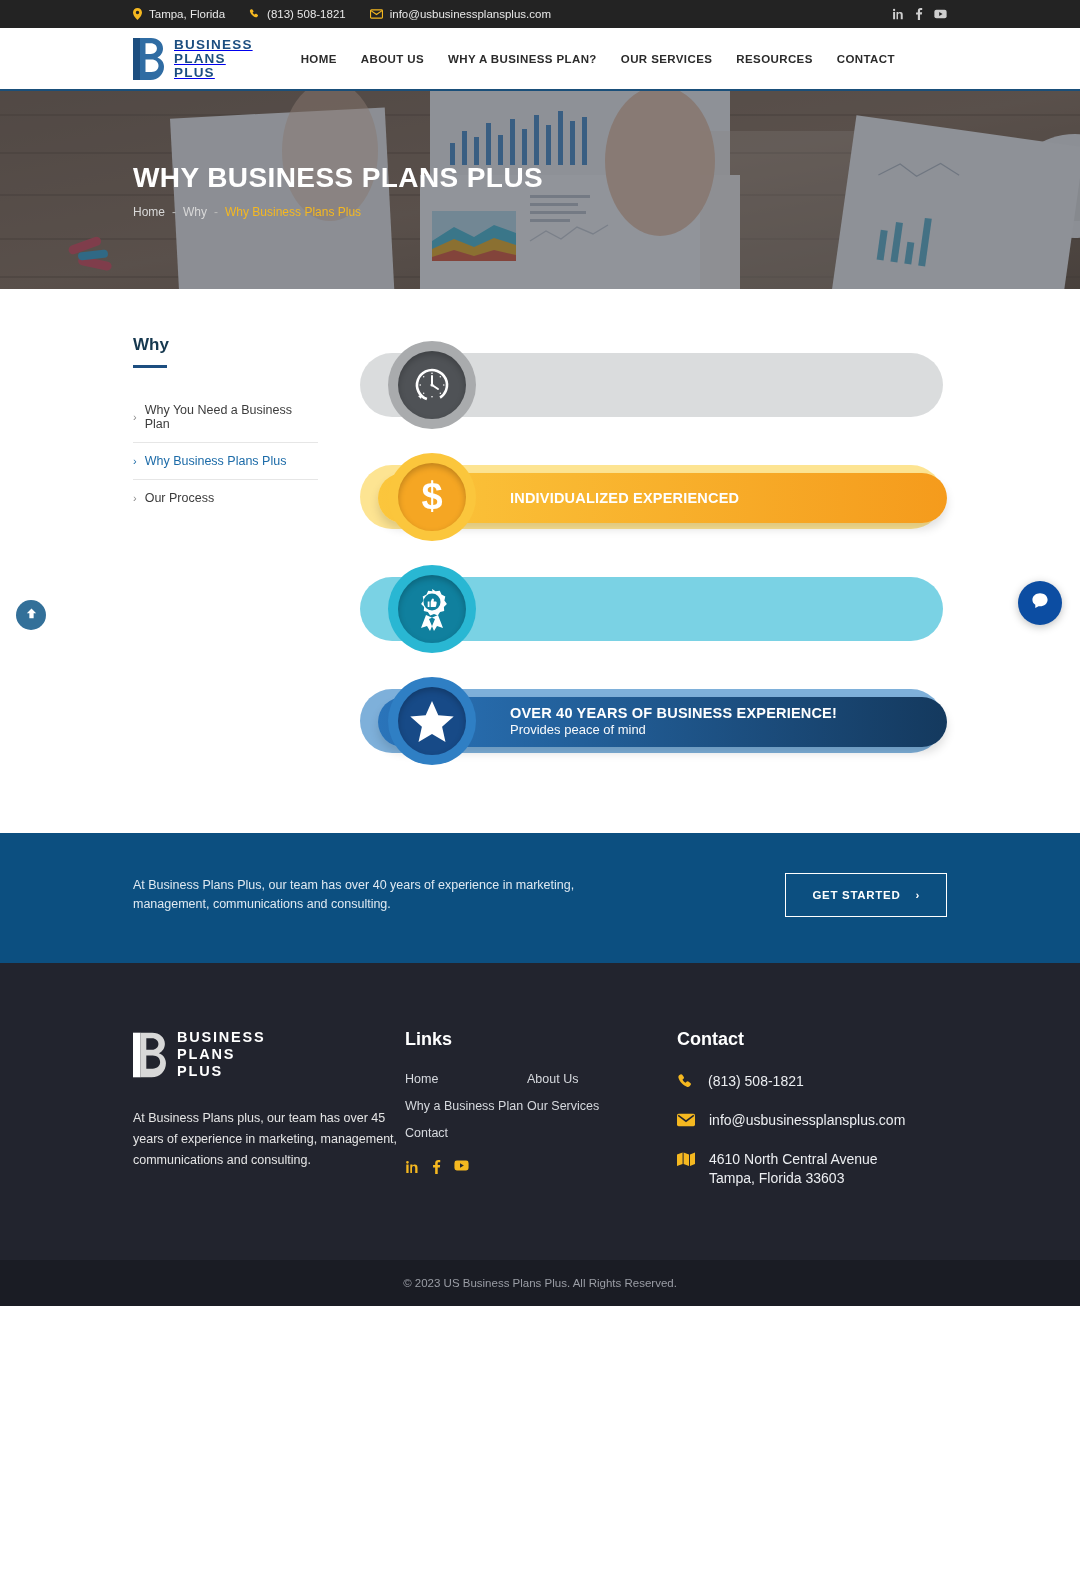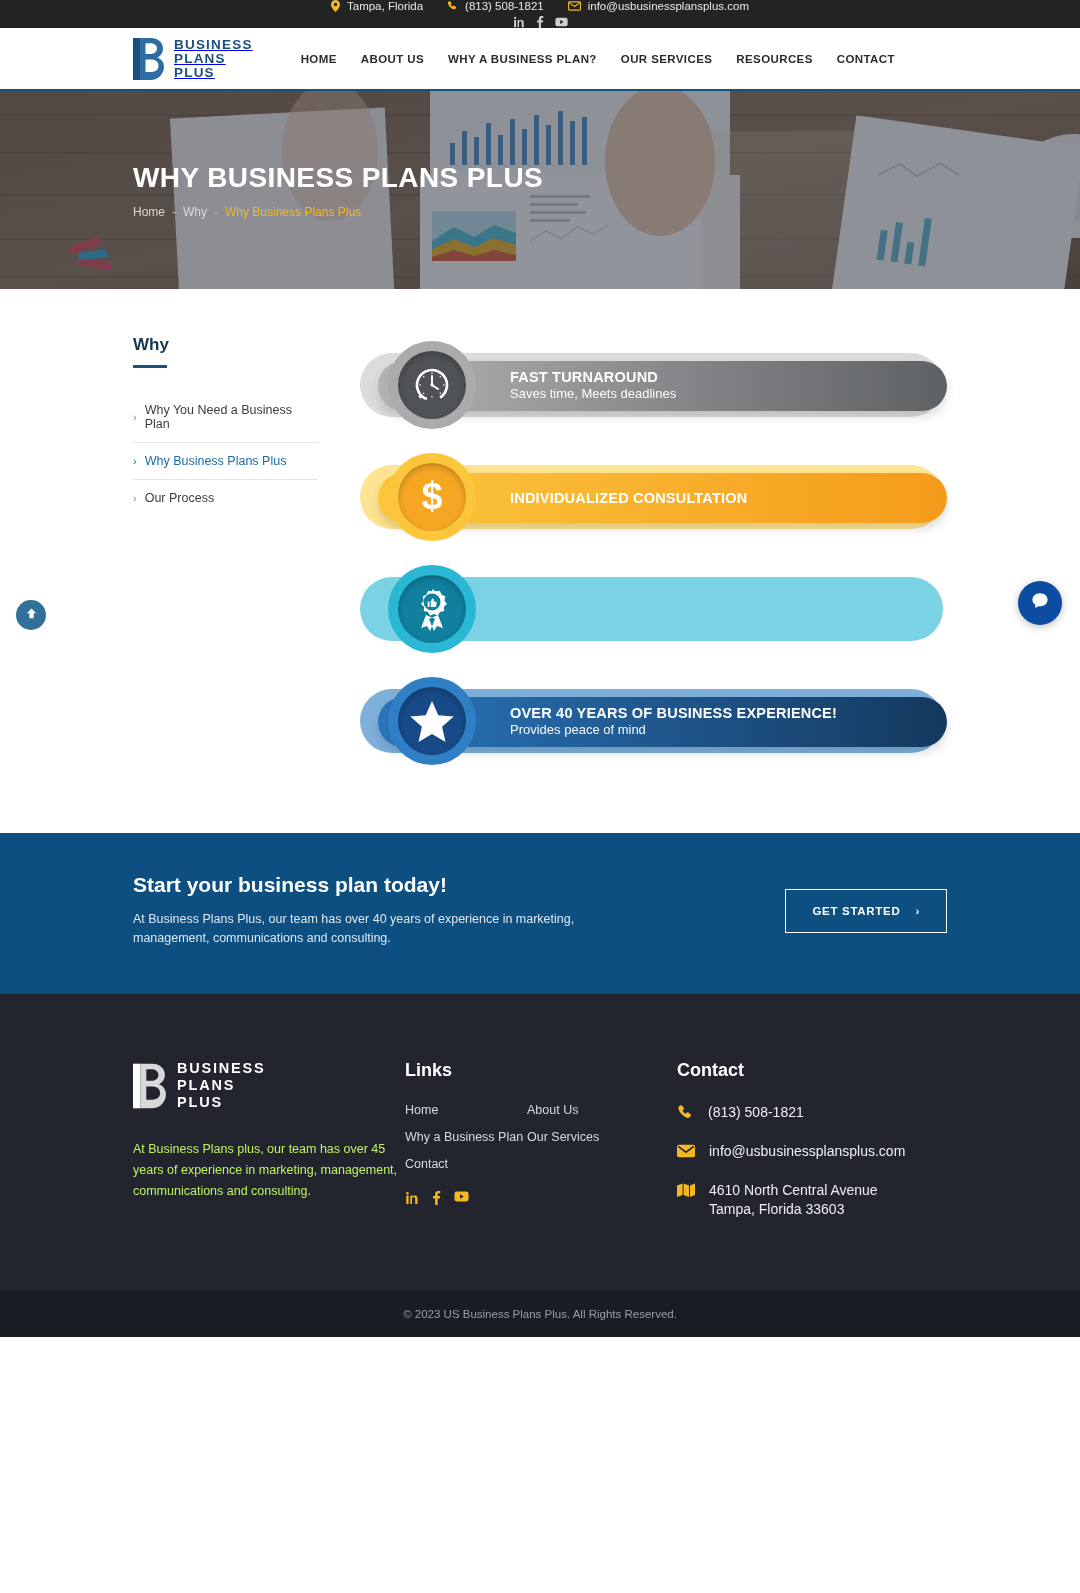--- a/index.html
+++ b/index.html
@@ -15,21 +15,20 @@
 
   
   .topbar {
     background: #232323;
     height: 28px;
     display: flex;
     align-items: center;
     padding: 0 133px;
     font-size: 11.5px;
     color: #e8e8e8;
-    flex-direction: column;
   }
   .topbar .info-group { display: flex; align-items: center; gap: 24px; }
   .topbar .info-item { display: flex; align-items: center; gap: 7px; white-space: nowrap; }
   .topbar .ic { color: #f5b820; display: inline-flex; align-items: center; }
   .topbar .spacer { flex: 1; }
   .topbar .socials { display: flex; align-items: center; gap: 11px; }
   .topbar .socials a { color: #cfcfcf; text-decoration: none; display: inline-flex; align-items: center; }
 
   
   .header {
@@ -190,21 +189,21 @@
   .footer { background: #22242e; padding: 66px 133px 52px; display: flex; }
   .f-col-1 { width: 272px; flex: none; }
   .f-col-2 { width: 272px; flex: none; }
   .f-col-3 { flex: 1; }
   .f-logo { display: flex; align-items: center; gap: 10px; margin-bottom: 28px; }
   .f-logo .mark { width: 34px; height: 46px; flex: none; }
   .f-logo .words {
     font-size: 14.5px; font-weight: bold; line-height: 17px;
     letter-spacing: 1.8px; color: #fff;
   }
-  .f-col-1 p { color: #bef264; font-size: 12.5px; line-height: 21px; margin-bottom: 18px; }
+  .f-col-1 p { color: #e5e5e5; font-size: 12.5px; line-height: 21px; margin-bottom: 18px; }
   .footer h4 { color: #fff; font-size: 18px; font-weight: bold; margin-bottom: 22px; }
   .f-links { display: flex; flex-wrap: wrap; }
   .f-links a {
     width: 122px;
     color: #d6d9de;
     font-size: 12.5px;
     text-decoration: none;
     margin-bottom: 13px;
     white-space: nowrap;
   }
@@ -419,26 +418,20 @@
     <a href="#" class="side-link">
       <span class="chev">›</span>
       <span>Our Process</span>
     </a>
   </aside>
 
   <div class="info-col">
 
     <div class="bar-row">
       <div class="bar-back" style="background:#c4c6c8"></div>
-      <div class="bar-main" style="background:linear-gradient(90deg,#b0b2b4,#5e6164)">
-        <div class="txt">
-          <div class="t1">FAST TURNAROUND</div>
-          <div class="t2">Saves time, Meets deadlines</div>
-        </div>
-      </div>
       <div class="badge" style="background:#a9abad">
         <div class="disc" style="background:#4f5256">
           <span>
             <svg width="40" height="40" viewBox="0 0 40 40">
               <circle cx="20" cy="20" r="15" fill="none" stroke="#fff" stroke-width="2.6" stroke-dasharray="80 14" transform="rotate(110 20 20)"></circle>
               <path d="M10 30l-4 1 3 3z" fill="#fff"></path>
               <circle cx="20" cy="20" r="1.6" fill="#fff"></circle>
               <path d="M20 20V11M20 20l6 4" stroke="#fff" stroke-width="2" stroke-linecap="round" fill="none"></path>
               <g fill="#fff">
                 <circle cx="20" cy="8.2" r="0.8"></circle>
@@ -453,21 +446,21 @@
             </svg>
           </span>
         </div>
       </div>
     </div>
 
     <div class="bar-row">
       <div class="bar-back" style="background:#fcd34f"></div>
       <div class="bar-main" style="background:linear-gradient(90deg,#fbc63c,#f59b1c)">
         <div class="txt">
-          <div class="t1">INDIVIDUALIZED CONSULTATION</div>
+          <div class="t1">INDIVIDUALIZED EXPERIENCED</div>
         </div>
       </div>
       <div class="badge" style="background:#fbc63c">
         <div class="disc" style="background:#f5a623">
           <span>
             <svg width="40" height="42" viewBox="0 0 40 42">
               <text x="20" y="33" font-family="'Liberation Sans',sans-serif" font-size="38" font-weight="bold" fill="#fff" text-anchor="middle">$</text>
             </svg>
           </span>
         </div>
@@ -508,21 +501,20 @@
           </span>
         </div>
       </div>
     </div>
 
   </div>
 </div>
 
 <div class="cta">
   <div class="left">
-    <h2>Start your business plan today!</h2>
     <p>At Business Plans Plus, our team has over 40 years of experience in marketing, management, communications and consulting.</p>
   </div>
   <a href="#" class="cta-btn">
     <span>GET STARTED</span>
     <span>›</span>
   </a>
 </div>
 
 <div class="footer">
 

